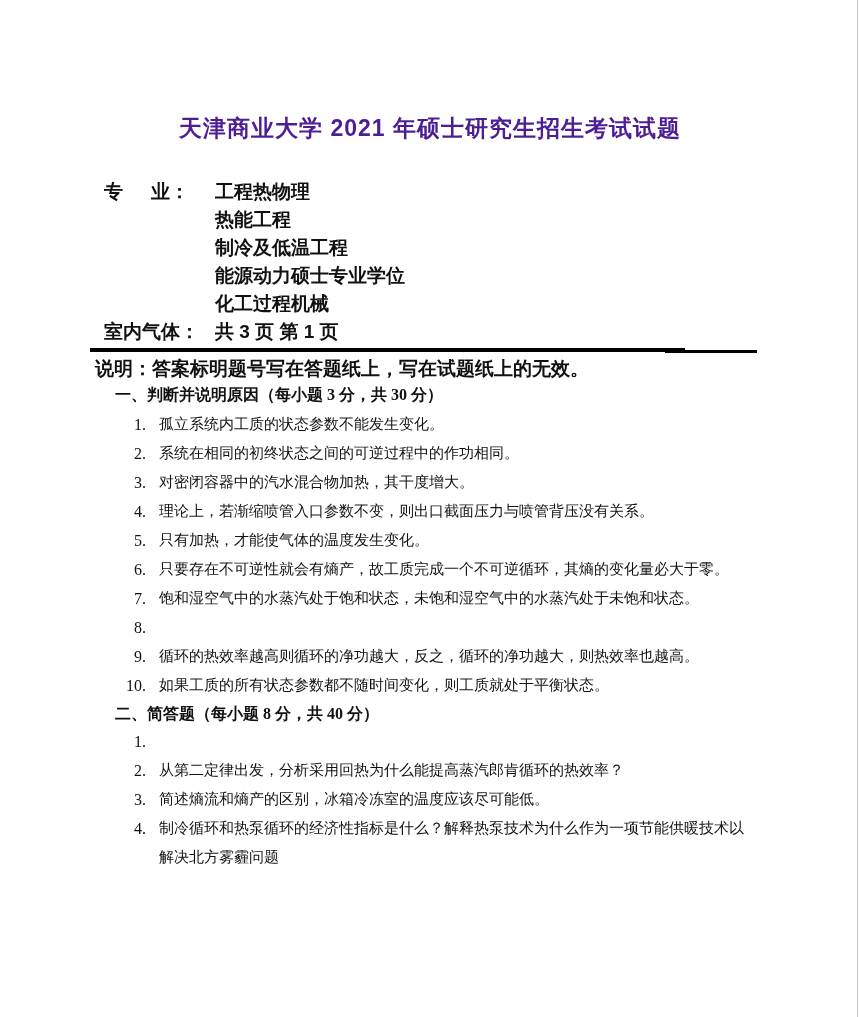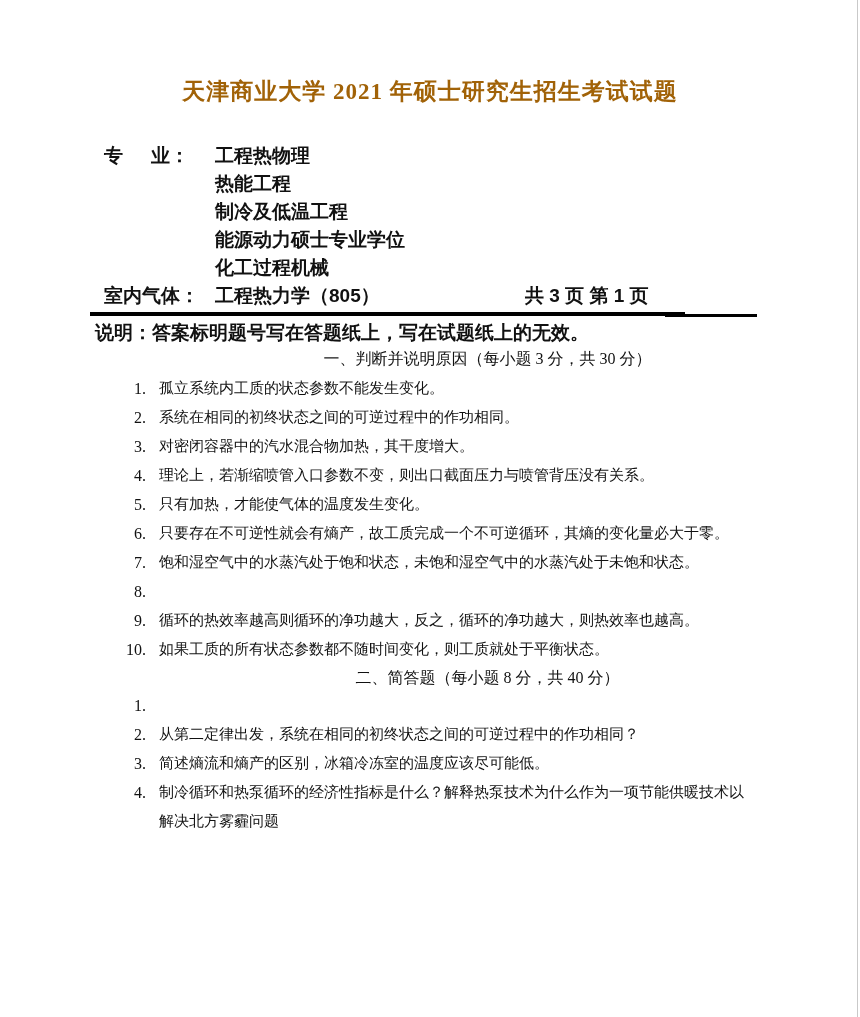--- a/index.html
+++ b/index.html
@@ -9,26 +9,26 @@
     overflow:hidden;
     background:#ffffff;
     color:#111;
     font-family:"Liberation Serif", serif;
   }
   .edge-line{
     position:absolute;top:0;right:2px;width:1px;height:1017px;
     background:#c9c9c9;
   }
   .title{
-    padding-top:77px;
+    padding-top:113px;
     text-align:center;
-    font-family:Liberation Serif, serif;
+    font-family:Liberation Sans, sans-serif;
     font-size:23px;font-weight:bold;line-height:30px;
     letter-spacing:1px;
-    color:#a16207;
+    color:#4c1d95;
   }
   .header-block{
     margin:35px 0 0 104px;
     font-family:"Liberation Sans", sans-serif;
     font-weight:bold;font-size:19px;
   }
   .hrow{display:flex;line-height:28px;}
   .hlabel{
     width:111px;flex:0 0 111px;
     display:flex;justify-content:space-between;
@@ -39,21 +39,21 @@
   .hpages{white-space:nowrap;text-align:center;}
   .rule-wrap{position:relative;margin:2px 0 0 90px;width:667px;height:6px;}
   .rule-main{position:absolute;left:0;top:0;width:595px;height:4px;background:#000;}
   .rule-seg{position:absolute;left:575px;top:2px;width:92px;height:3px;background:#000;}
   .notice{
     margin-left:95px;margin-top:3px;
     font-size:19px;line-height:23px;font-weight:600;
   }
   .sec-heading{
     margin-left:115px;
-    font-size:16px;line-height:30px;font-weight:400;text-align:center;
+    font-size:16px;line-height:30px;font-weight:700;
   }
   .sec-heading.h2{line-height:27px;}
   .item{display:flex;margin-left:120px;}
   .item .num{
     flex:0 0 26px;width:26px;text-align:right;
     margin-right:13px;
     font-family:"Liberation Serif", serif;
     font-size:16px;line-height:29px;
   }
   .item .txt{
@@ -89,21 +89,20 @@
     <div class="hrow">
       <span class="hlabel-solid"></span>
       <span class="hvalue">能源动力硕士专业学位</span>
     </div>
     <div class="hrow">
       <span class="hlabel-solid"></span>
       <span class="hvalue">化工过程机械</span>
     </div>
     <div class="hrow">
       <span class="hlabel-solid">室内气体：</span>
-      <span class="hvalue">工程热力学（805）</span>
       <span class="hpages">共 3 页 第 1 页</span>
     </div>
   </div>
 
   <div class="rule-wrap">
     <div class="rule-main"></div>
     <div class="rule-seg"></div>
   </div>
 
   <div class="notice">说明：答案标明题号写在答题纸上，写在试题纸上的无效。</div>
@@ -150,21 +149,21 @@
     <span class="txt">如果工质的所有状态参数都不随时间变化，则工质就处于平衡状态。</span>
   </div>
 
   <div class="sec-heading h2">二、简答题（每小题 8 分，共 40 分）</div>
 
   <div class="item">
     <span class="num">1.</span>
   </div>
   <div class="item">
     <span class="num">2.</span>
-    <span class="txt">从第二定律出发，系统在相同的初终状态之间的可逆过程中的作功相同？</span>
+    <span class="txt">从第二定律出发，分析采用回热为什么能提高蒸汽郎肯循环的热效率？</span>
   </div>
   <div class="item">
     <span class="num">3.</span>
     <span class="txt">简述熵流和熵产的区别，冰箱冷冻室的温度应该尽可能低。</span>
   </div>
   <div class="item">
     <span class="num">4.</span>
     <span class="txt">制冷循环和热泵循环的经济性指标是什么？解释热泵技术为什么作为一项节能供暖技术以解决北方雾霾问题</span>
   </div>
 </div>

